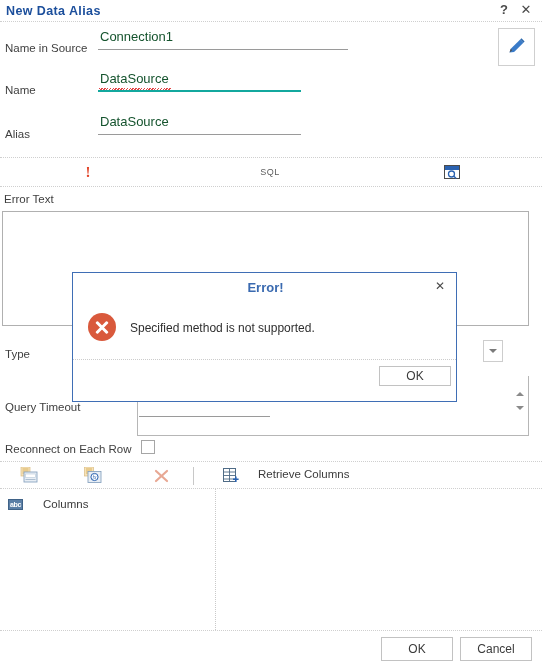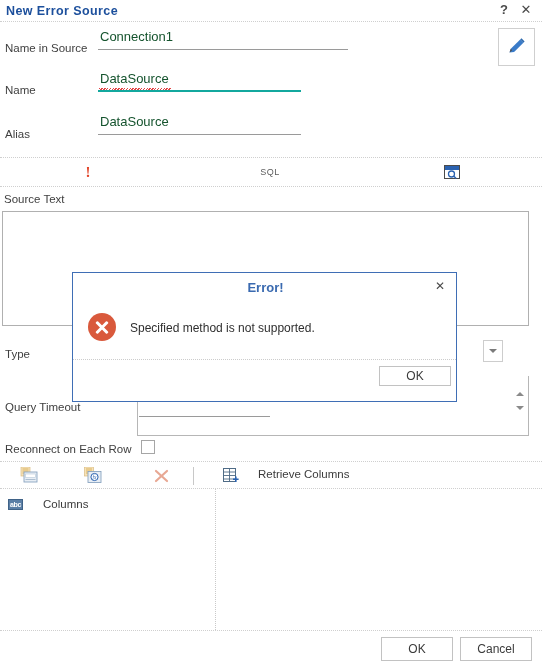--- a/index.html
+++ b/index.html
@@ -354,21 +354,21 @@
     font-size: 12px;
     color: #3b3b3b;
     box-sizing: border-box;
     cursor: pointer;
   }
 </style>
 </head>
 <body>
 
 <div class="titlebar">
-  <div class="title-text">New Error Source</div>
+  <div class="title-text">New Data Alias</div>
   <div class="title-help">?</div>
   <div class="title-close">✕</div>
 </div>
 
 <div class="frow-label" style="top:42px;">Name in Source</div>
 <input class="frow-input" style="left: 98px; top: 29px; width: 248px;" type="text" value="Connection1">
 <div class="underline-gray" style="left:98px; top:49px; width:250px;"></div>
 
 <div class="pencil-btn">
   <svg width="35" height="36" viewBox="0 0 35 36">
@@ -395,21 +395,21 @@
   <div class="sqlbar-item" style="left:441px; width:22px;">
     <svg width="16" height="14" viewBox="0 0 16 14" style="margin-top:7px;">
       <rect x="0.5" y="0.5" width="15" height="13" fill="#ffffff" stroke="#4b4b4b"></rect>
       <rect x="1" y="1" width="14" height="4" fill="#2a62b0"></rect>
       <circle cx="7.5" cy="9" r="3" fill="none" stroke="#2a62b0" stroke-width="1.3"></circle>
       <line x1="9.6" y1="11.1" x2="12.2" y2="13.4" stroke="#2a62b0" stroke-width="1.4"></line>
     </svg>
   </div>
 </div>
 
-<div class="querytext-label">Source Text</div>
+<div class="querytext-label">Error Text</div>
 <div class="querytext-box"></div>
 
 <div class="frow-label" style="top:348px;">Type</div>
 <div class="combo-btn">
   <span class="caret-down"></span>
 </div>
 
 <div class="frow-label" style="top:401px;">Query Timeout</div>
 <div class="spin-box"></div>
 <input class="frow-input" style="left: 139px; top: 386px; width: 120px;" type="text" value="30">

